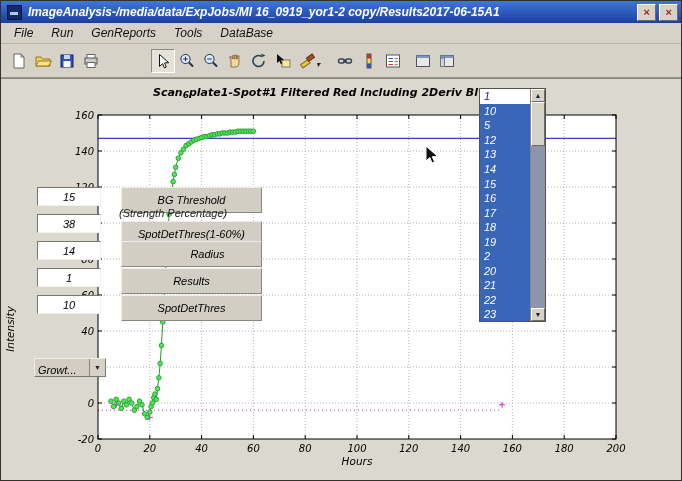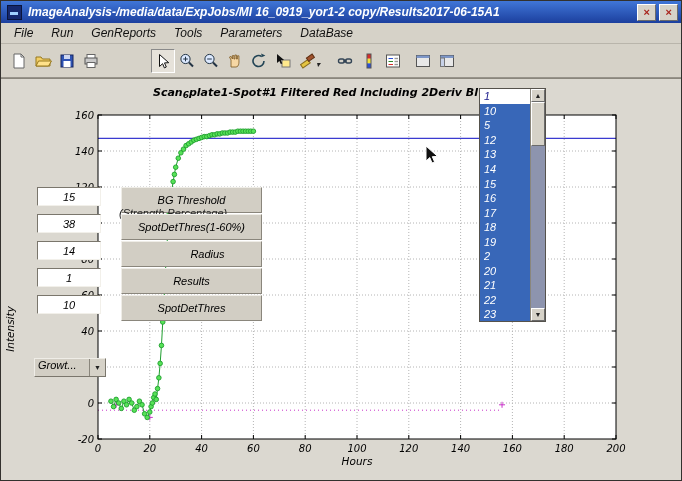--- a/index.html
+++ b/index.html
@@ -35,21 +35,21 @@
   
   .edit-box{position:absolute;left:36px;width:64px;height:19px;z-index:2;background:#fff;
     border:1px solid;border-color:#7a766c #f2f0ea #f2f0ea #7a766c;box-sizing:border-box;
     font-size:11px;color:#000;display:flex;align-items:center;justify-content:center;}
   .param-label{position:absolute;left:120px;width:141px;height:26px;z-index:2;background:#d2cec4;
     border:1px solid;border-color:#efede7 #8a867c #8a867c #efede7;box-sizing:border-box;
     font-size:11px;color:#000;display:flex;align-items:center;justify-content:center;white-space:nowrap;}
   .sublabel{position:absolute;left:118px;width:145px;z-index:2;font-size:11px;color:#222;text-align:left;}
   #growth-select{position:absolute;left:33px;top:279px;width:72px;height:19px;z-index:2;
     background:#d2cec4;border:1px solid;border-color:#efede7 #7a766c #7a766c #efede7;box-sizing:border-box;
-    display:flex;align-items:flex-start;font-size:11px;}
+    display:flex;align-items:flex-end;font-size:11px;}
   #growth-select .val{flex:1;padding-left:3px;white-space:nowrap;overflow:hidden;}
   #growth-select .arr{width:15px;height:100%;background:#d6d2c8;border-left:1px solid #8a867c;
     display:flex;align-items:center;justify-content:center;font-size:7px;color:#222;}
   #continue-btn{position:absolute;left:33px;top:302px;width:71px;height:19px;z-index:2;
     background:#d2cec4;border:1px solid;border-color:#efede7 #7a766c #7a766c #efede7;box-sizing:border-box;
     box-shadow:0 0 0 1px #4a4a4a;font-size:11px;color:#000;
     display:flex;align-items:center;justify-content:center;}
   
   #listbox{position:absolute;left:478px;top:9px;width:67px;height:234px;z-index:4;background:#fff;
     border:1px solid #55524c;box-sizing:border-box;display:flex;}
@@ -75,21 +75,20 @@
     <div id="window-title">ImageAnalysis-/media/data/ExpJobs/MI 16_0919_yor1-2 copy/Results2017-06-15A1</div>
     <div class="tb-btn">×</div>
     <div class="tb-btn">×</div>
   </div>
 
   <div id="menubar">
       <div class="menu-item">File</div>
       <div class="menu-item">Run</div>
       <div class="menu-item">GenReports</div>
       <div class="menu-item">Tools</div>
-      <div class="menu-item">Parameters</div>
       <div class="menu-item">DataBase</div>
     </div>
 
   <div id="toolbar">
       <div class="ticon">
         <svg viewBox="0 0 18 18">
           <path d="M4 2h7l3 3v11H4z" fill="#fff" stroke="#666"></path>
           <path d="M11 2v3h3" fill="none" stroke="#666"></path>
         </svg>
       </div>
@@ -360,21 +359,21 @@
         <text x="152" y="17" font-size="11" font-weight="bold" font-family="DejaVu Sans, sans-serif" fill="#000"><tspan>Scan</tspan><tspan dy="2" font-size="9">6</tspan><tspan dy="-2">plate1-Spot#1 Filtered Red Including 2Deriv Bl</tspan></text>
         <text x="356" y="386" text-anchor="middle" font-size="10.5" font-family="DejaVu Sans, sans-serif" fill="#000">Hours</text>
         <text transform="translate(13,250) rotate(-90)" text-anchor="middle" font-size="10.5" font-family="DejaVu Sans, sans-serif" fill="#000">Intensity</text>
       </svg>
 
     <div id="controls">
         <div class="edit-box" style="top: 108px;">15</div>
         <div class="param-label" style="top: 108px;">BG Threshold</div>
         <div class="sublabel" style="top: 128px;">(Strength Percentage)</div>
         <div class="edit-box" style="top: 135px;">38</div>
-        <div class="param-label" style="top: 135px;">SpotDetThres(1-60%)</div>
+        <div class="param-label" style="top: 142px;">SpotDetThres(1-60%)</div>
         <div class="edit-box" style="top: 162px;">14</div>
         <div class="param-label" style="top: 162px; padding-left: 32px;">Radius</div>
         <div class="edit-box" style="top: 189px;">1</div>
         <div class="param-label" style="top: 189px;">Results</div>
         <div class="edit-box" style="top: 216px;">10</div>
         <div class="param-label" style="top: 216px;">SpotDetThres</div>
       </div>
 
     <div id="growth-select">
       <span class="val">Growt...</span>

